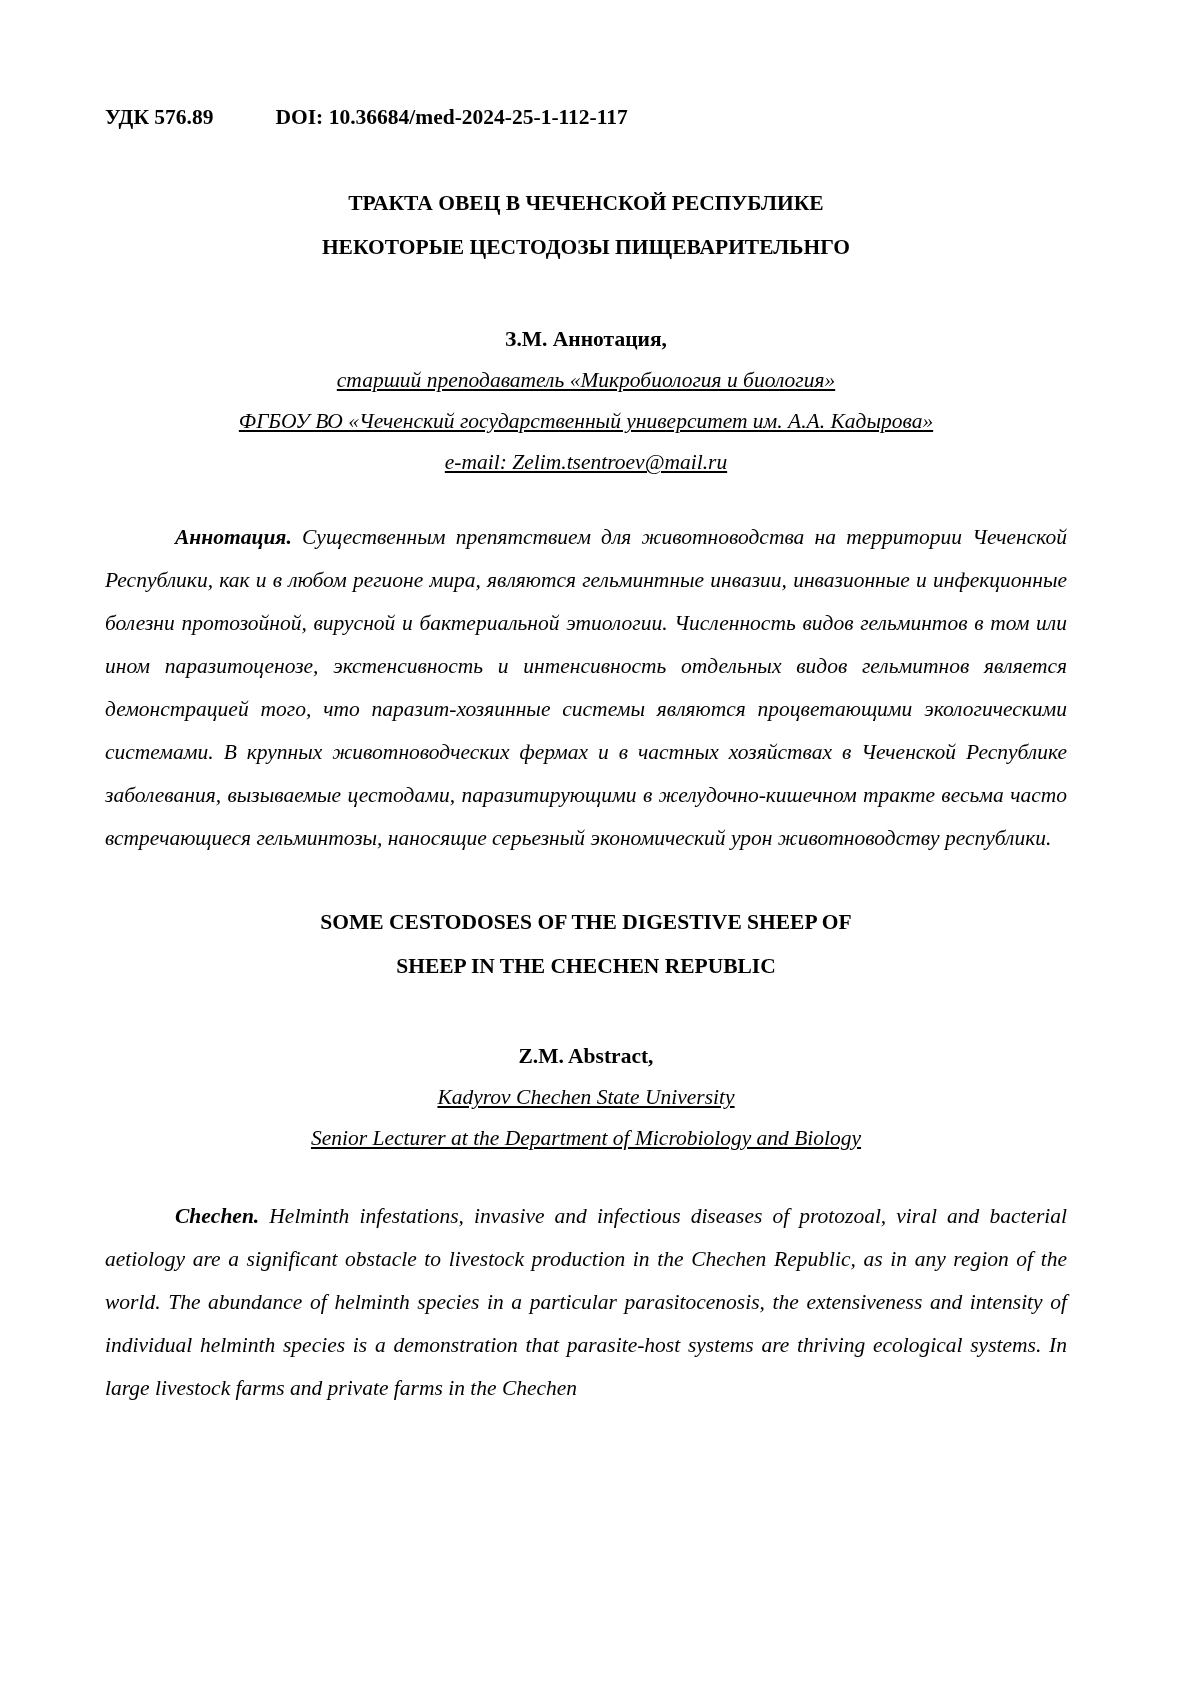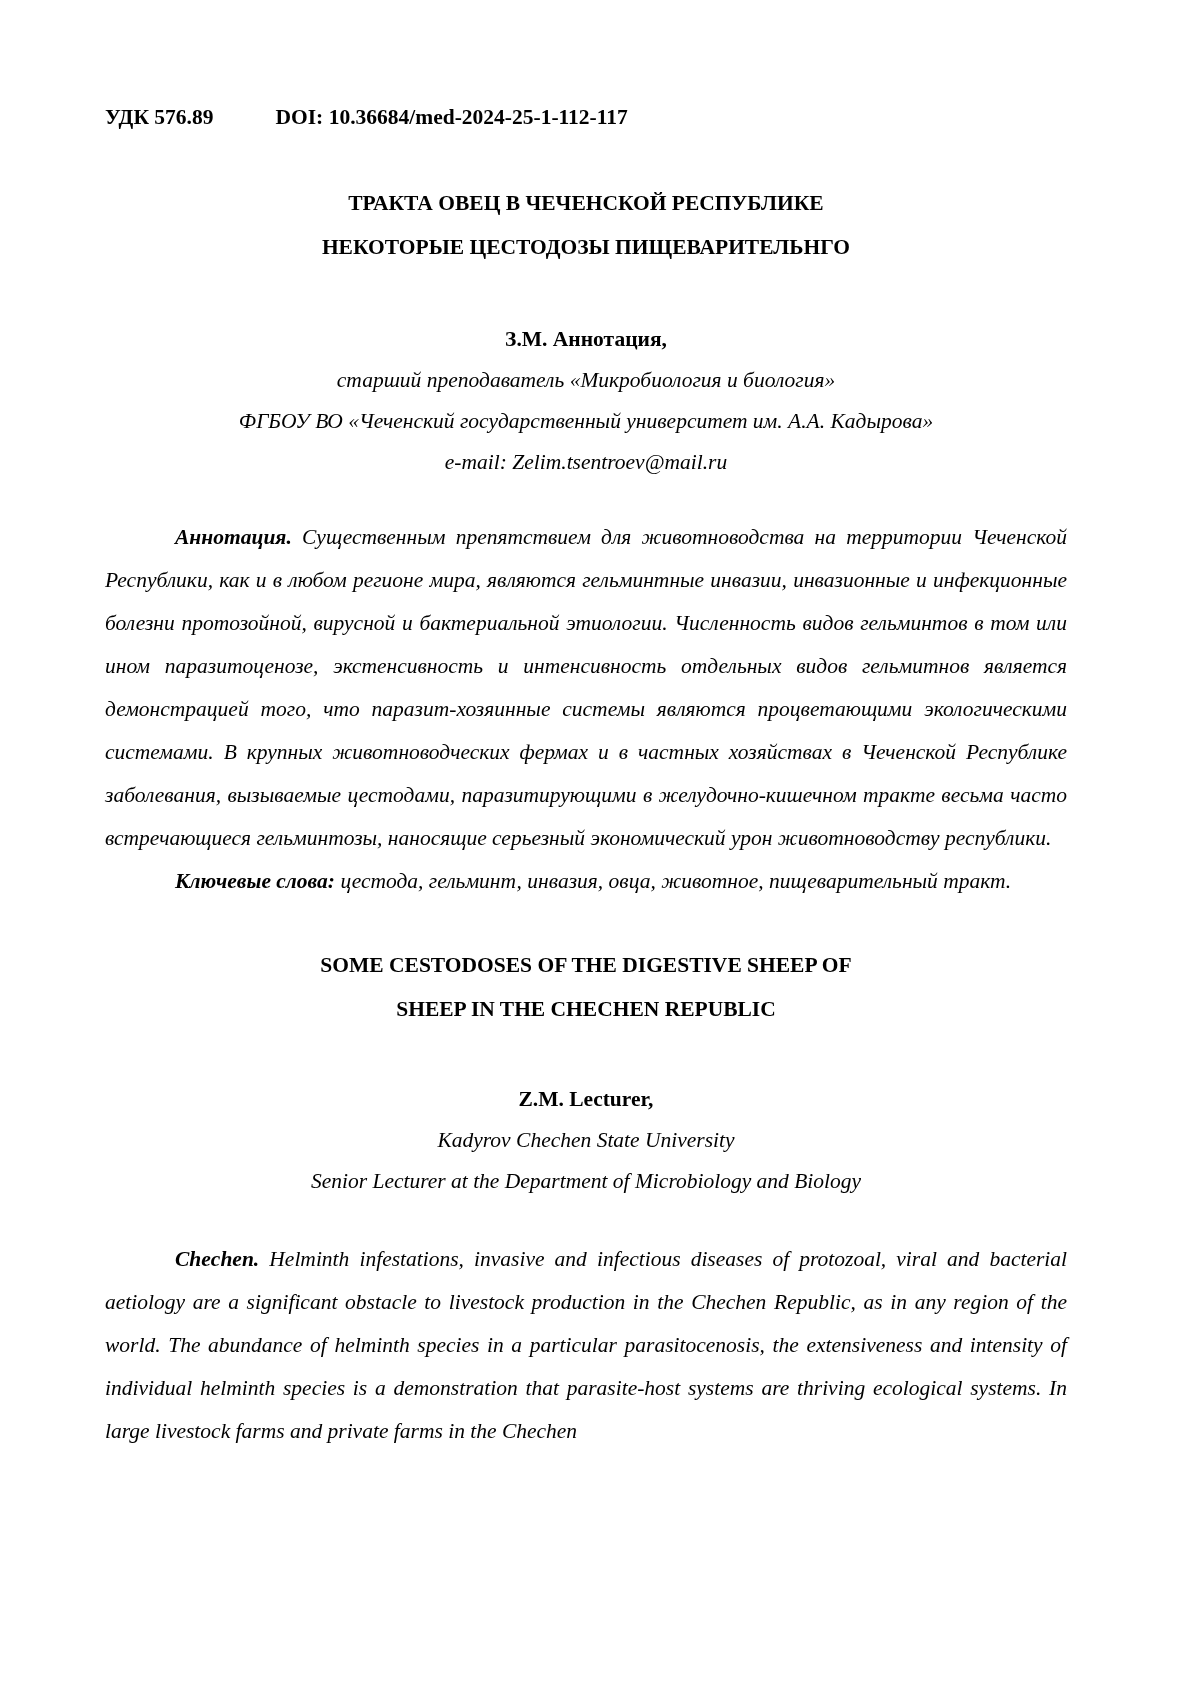--- a/index.html
+++ b/index.html
@@ -35,20 +35,21 @@
   }
   .byline-block {
     text-align: center;
     line-height: 41px;
   }
   .byline-block .author {
     font-weight: bold;
   }
   .byline-block .affil {
     font-style: italic;
+    text-decoration: underline;
   }
   .ru-byline { margin-top: 50px; }
   .en-byline { margin-top: 48px; }
   .para {
     text-align: justify;
     font-style: italic;
     line-height: 43px;
     text-indent: 70px;
     margin: 0;
   }
@@ -80,32 +81,28 @@
     <div class="affil">старший преподаватель «Микробиология и биология»</div>
     <div class="affil">ФГБОУ ВО «Чеченский государственный университет им. А.А. Кадырова»</div>
     <div class="affil">e-mail: Zelim.tsentroev@mail.ru</div>
   </div>
 
   <p class="para abstract-para">
     <span class="lead">Аннотация.</span>
     <span>Существенным препятствием для животноводства на территории Чеченской Республики, как и в любом регионе мира, являются гельминтные инвазии, инвазионные и инфекционные болезни протозойной, вирусной и бактериальной этиологии. Численность видов гельминтов в том или ином паразитоценозе, экстенсивность и интенсивность отдельных видов гельмитнов является демонстрацией того, что паразит-хозяинные системы являются процветающими экологическими системами. В крупных животноводческих фермах и в частных хозяйствах в Чеченской Республике заболевания, вызываемые цестодами, паразитирующими в желудочно-кишечном тракте весьма часто встречающиеся гельминтозы, наносящие серьезный экономический урон животноводству республики.</span>
   </p>
 
-  <p class="para keywords-para">
-    <span class="lead">Ключевые слова:</span>
-    <span>цестода, гельминт, инвазия, овца, животное, пищеварительный тракт.</span>
-  </p>
 
   <div class="title-block en-title">
     <div>SOME CESTODOSES OF THE DIGESTIVE SHEEP OF</div>
     <div>SHEEP IN THE CHECHEN REPUBLIC</div>
   </div>
 
   <div class="byline-block en-byline">
-    <div class="author">Z.M. Lecturer,</div>
+    <div class="author">Z.M. Abstract,</div>
     <div class="affil">Kadyrov Chechen State University</div>
     <div class="affil">Senior Lecturer at the Department of Microbiology and Biology</div>
   </div>
 
   <p class="para en-abstract">
     <span class="lead">Chechen.</span>
     <span>Helminth infestations, invasive and infectious diseases of protozoal, viral and bacterial aetiology are a significant obstacle to livestock production in the Chechen Republic, as in any region of the world. The abundance of helminth species in a particular parasitocenosis, the extensiveness and intensity of individual helminth species is a demonstration that parasite-host systems are thriving ecological systems. In large livestock farms and private farms in the Chechen</span>
   </p>
 
 </div>

